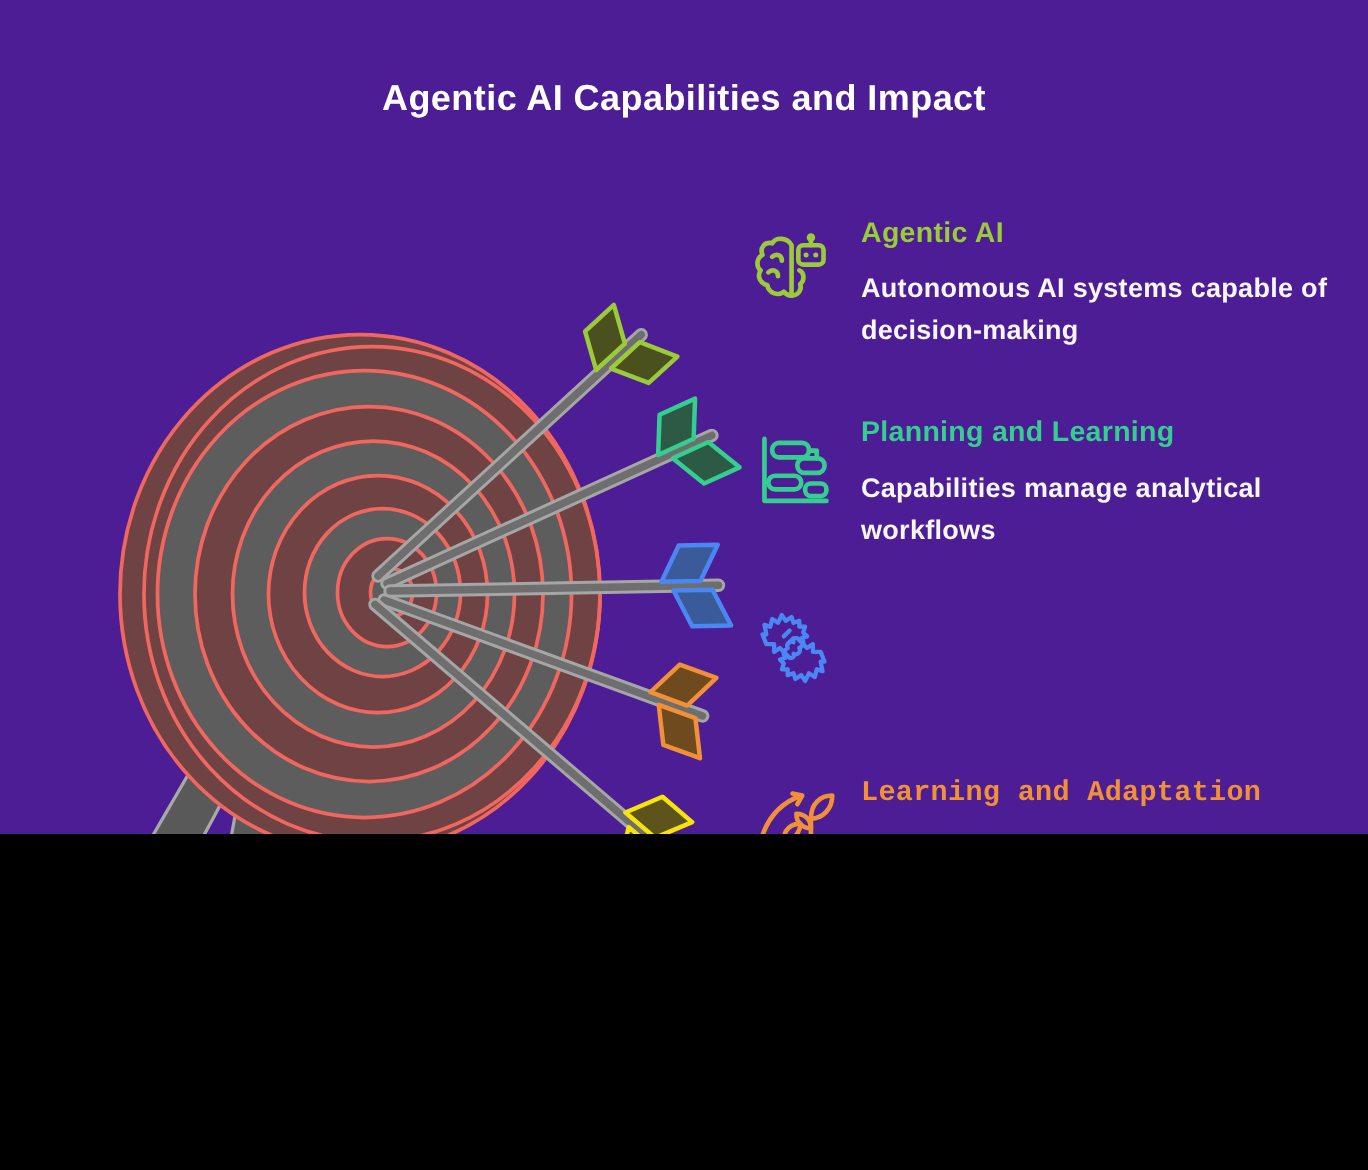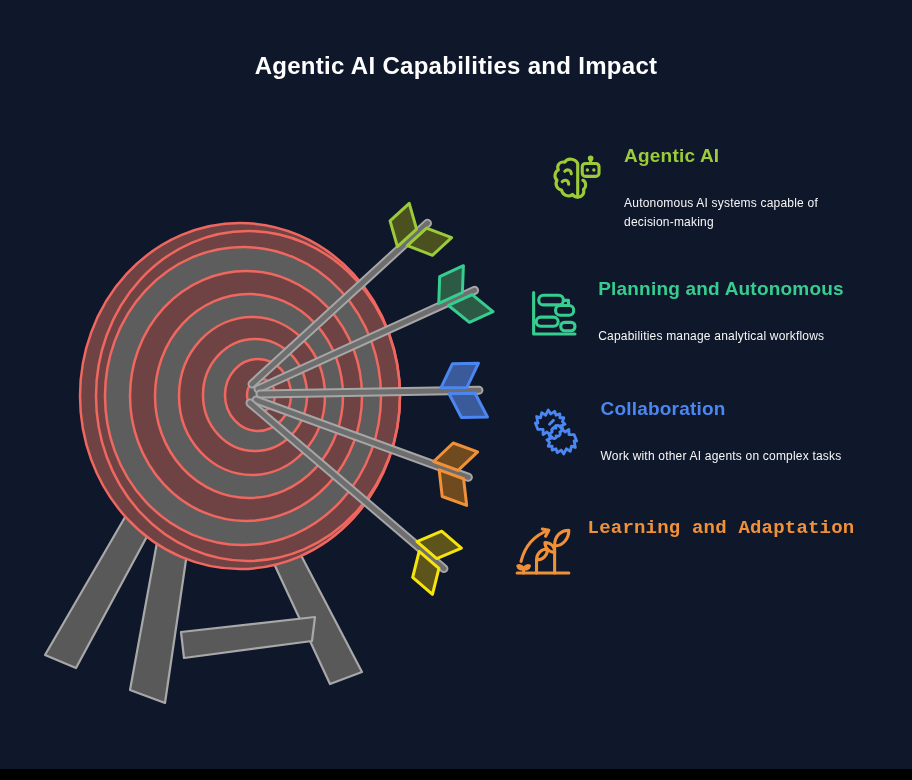--- a/index.html
+++ b/index.html
@@ -1,32 +1,32 @@
 <!DOCTYPE html>
 <html><head>
 <meta charset="utf-8">
 <style>
   * { box-sizing: border-box; }
   html,body { margin:0; padding:0; background:#000; }
   .stage {
-    position:relative; width:912px; height:769px; background:#0f172a;
+    position:relative; width:912px; height:556px; background:#4c1d95;
     overflow:hidden; font-family:"Liberation Sans", sans-serif;
   }
   .main-title {
     position:absolute; top:52px; left:0; width:100%;
     text-align:center; color:#fff; font-size:24px; font-weight:bold;
     letter-spacing:.3px; margin:0;
   }
   .target-svg { position:absolute; left:0; top:0; }
-  .item { position:absolute; left:487px; width:392px; display:flex; gap:14px; align-items:flex-start;justify-content:center; }
+  .item { position:absolute; left:498px; width:392px; display:flex; gap:14px; align-items:flex-start; }
   .icon-box { width:62px; height:64px; flex:none; margin-top:3px; }
   .icon-box svg { display:block; }
   .item-text h2 { margin:0; font-size:19px; font-weight:bold; letter-spacing:.2px; }
   .item-text p {
-    margin:27px 0 0; font-size:12px; font-weight:normal; color:#F7F7F7;
+    margin:12px 0 0; font-size:18px; font-weight:bold; color:#F7F7F7;
     line-height:1.55; white-space:pre-line; letter-spacing:.2px;
   }
 </style>
 </head>
 <body>
 
 <div class="stage">
 
   <h1 class="main-title">Agentic AI Capabilities and Impact</h1>
 
@@ -116,36 +116,32 @@
       <svg width="62" height="62" viewBox="0 0 48 48" fill="none" stroke="currentColor" stroke-width="2.4" stroke-linecap="round" stroke-linejoin="round">
         <path d="M9 9 V41 H41"></path>
         <rect x="13" y="11" width="19" height="7.5" rx="3.5"></rect>
         <path d="M32 15 H36 V19"></path>
         <rect x="26" y="19" width="14" height="7.5" rx="3.5"></rect>
         <rect x="11" y="28" width="17" height="7" rx="3.5"></rect>
         <rect x="30" y="32" width="11" height="6.5" rx="3"></rect>
       </svg>
     </div>
     <div class="item-text">
-      <h2 style="color: rgb(54, 206, 144);">Planning and Autonomous</h2>
+      <h2 style="color: rgb(54, 206, 144);">Planning and Learning</h2>
       <p>Capabilities manage analytical workflows</p>
     </div>
   </div>
 
   <div class="item" style="top:398px">
     <div class="icon-box" style="color: rgb(75, 135, 242);">
       <svg width="62" height="62" viewBox="0 0 48 48" fill="none" stroke="currentColor" stroke-width="2.2" stroke-linecap="round" stroke-linejoin="round">
         <path id="hand-shape" d="M10 22 L8 17 10 17 9 12 12 13 13 9 16 11 18 7 20 10 23 8 24 11 27 10 27 13 30 13 29 16 31 18 28 19 C30 21 29 23 27 24 C28 26 26 28 24 27 C25 29 22 30 21 28 L17 24 14 26 14 22 Z"></path>
         <path d="M22 15 L19 18 M24 19 L21 22"></path>
         <use href="#hand-shape" transform="rotate(180 24 24)"></use>
       </svg>
-    </div>
-    <div class="item-text">
-      <h2 style="color: rgb(75, 135, 242);">Collaboration</h2>
-      <p>Work with other AI agents on complex tasks</p>
     </div>
   </div>
 
   <div class="item" style="top:517px">
     <div class="icon-box" style="color: rgb(240, 145, 56);">
       <svg width="62" height="62" viewBox="0 0 48 48" fill="none" stroke="currentColor" stroke-width="2.4" stroke-linecap="round" stroke-linejoin="round">
         <path d="M4 41 H44"></path>
         <path d="M7 32 C10 20 17 12 28 8"></path>
         <path d="M23.5 7 L28.5 8 L26 12.5"></path>
         <path d="M33 41 V20"></path>

